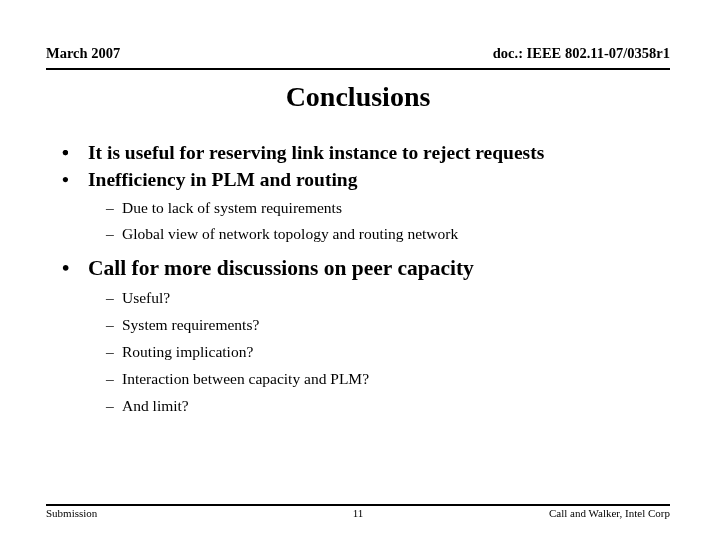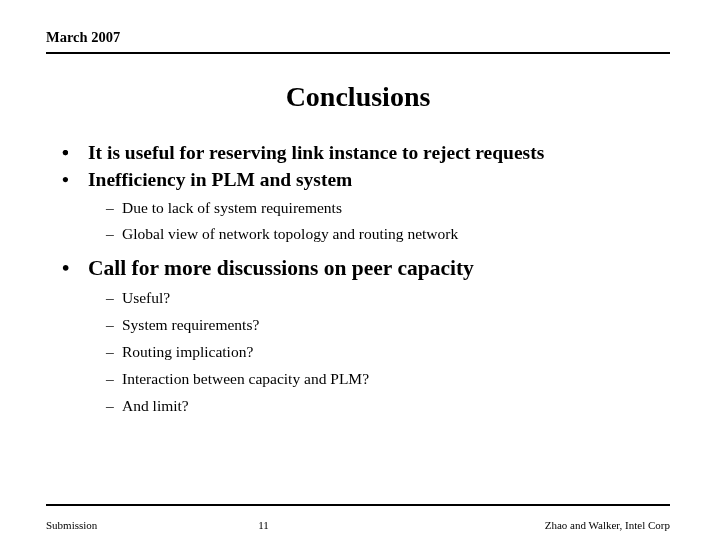--- a/index.html
+++ b/index.html
@@ -19,21 +19,21 @@
     position: relative;
     width: 720px;
     height: 540px;
     background: #ffffff;
   }
 
   
   .slide-header {
     position: absolute;
     left: 46px;
-    top: 28px;
+    top: 44px;
     width: 624px;
     height: 24px;
     border-bottom: 2px solid #000000;
     display: flex;
     justify-content: space-between;
     align-items: flex-start;
   }
   .header-left,
   .header-right {
     font-size: 14.5px;
@@ -130,67 +130,69 @@
     margin-top: 5px;
   }
 
   
   .slide-footer {
     position: absolute;
     left: 46px;
     top: 504px;
     width: 624px;
     border-top: 2px solid #000000;
-    padding-top: 12px;
+    padding-top: 0;
     display: flex;
     align-items: flex-start;
     font-size: 11px;
     line-height: 14px;
   }
   .footer-left {
     flex: 0 0 34%;
     text-align: left;
     white-space: nowrap;
   }
   .footer-center {
     flex: 0 0 32%;
+    text-align: center;
     white-space: nowrap;
   }
   .footer-right {
     flex: 0 0 34%;
     text-align: right;
     white-space: nowrap;
   }
 </style>
 </head>
 <body>
 
 <div class="slide">
 
   <div class="slide-header">
     <div class="header-left">March 2007</div>
+    <div class="header-right">doc.: IEEE 802.11-07/0358r1</div>
   </div>
 
   <div class="slide-title">Conclusions</div>
 
   <div class="slide-body">
     <ul class="level1">
 
       <li class="bullet1">
         <span class="marker">•</span>
       </li>
 
       <li class="bullet1">
         <span class="marker">•</span>
         <span>It is useful for reserving link instance to reject requests</span>
       </li>
 
       <li class="bullet1">
         <span class="marker">•</span>
-        <span>Inefficiency in PLM and system</span>
+        <span>Inefficiency in PLM and routing</span>
       </li>
 
       <li style="list-style:none;">
         <ul class="level2 sub-group-1">
           <li class="bullet2">
             <span class="marker">–</span>
             <span>Due to lack of system requirements</span>
           </li>
           <li class="bullet2">
             <span class="marker">–</span>
@@ -228,16 +230,16 @@
           </li>
         </ul>
       </li>
 
     </ul>
   </div>
 
   <div class="slide-footer">
     <div class="footer-left">Submission</div>
     <div class="footer-center">11</div>
-    <div class="footer-right">Zhao and Walker, Intel Corp</div>
+    <div class="footer-right">Call and Walker, Intel Corp</div>
   </div>
 
 </div>
 
 </body></html>

